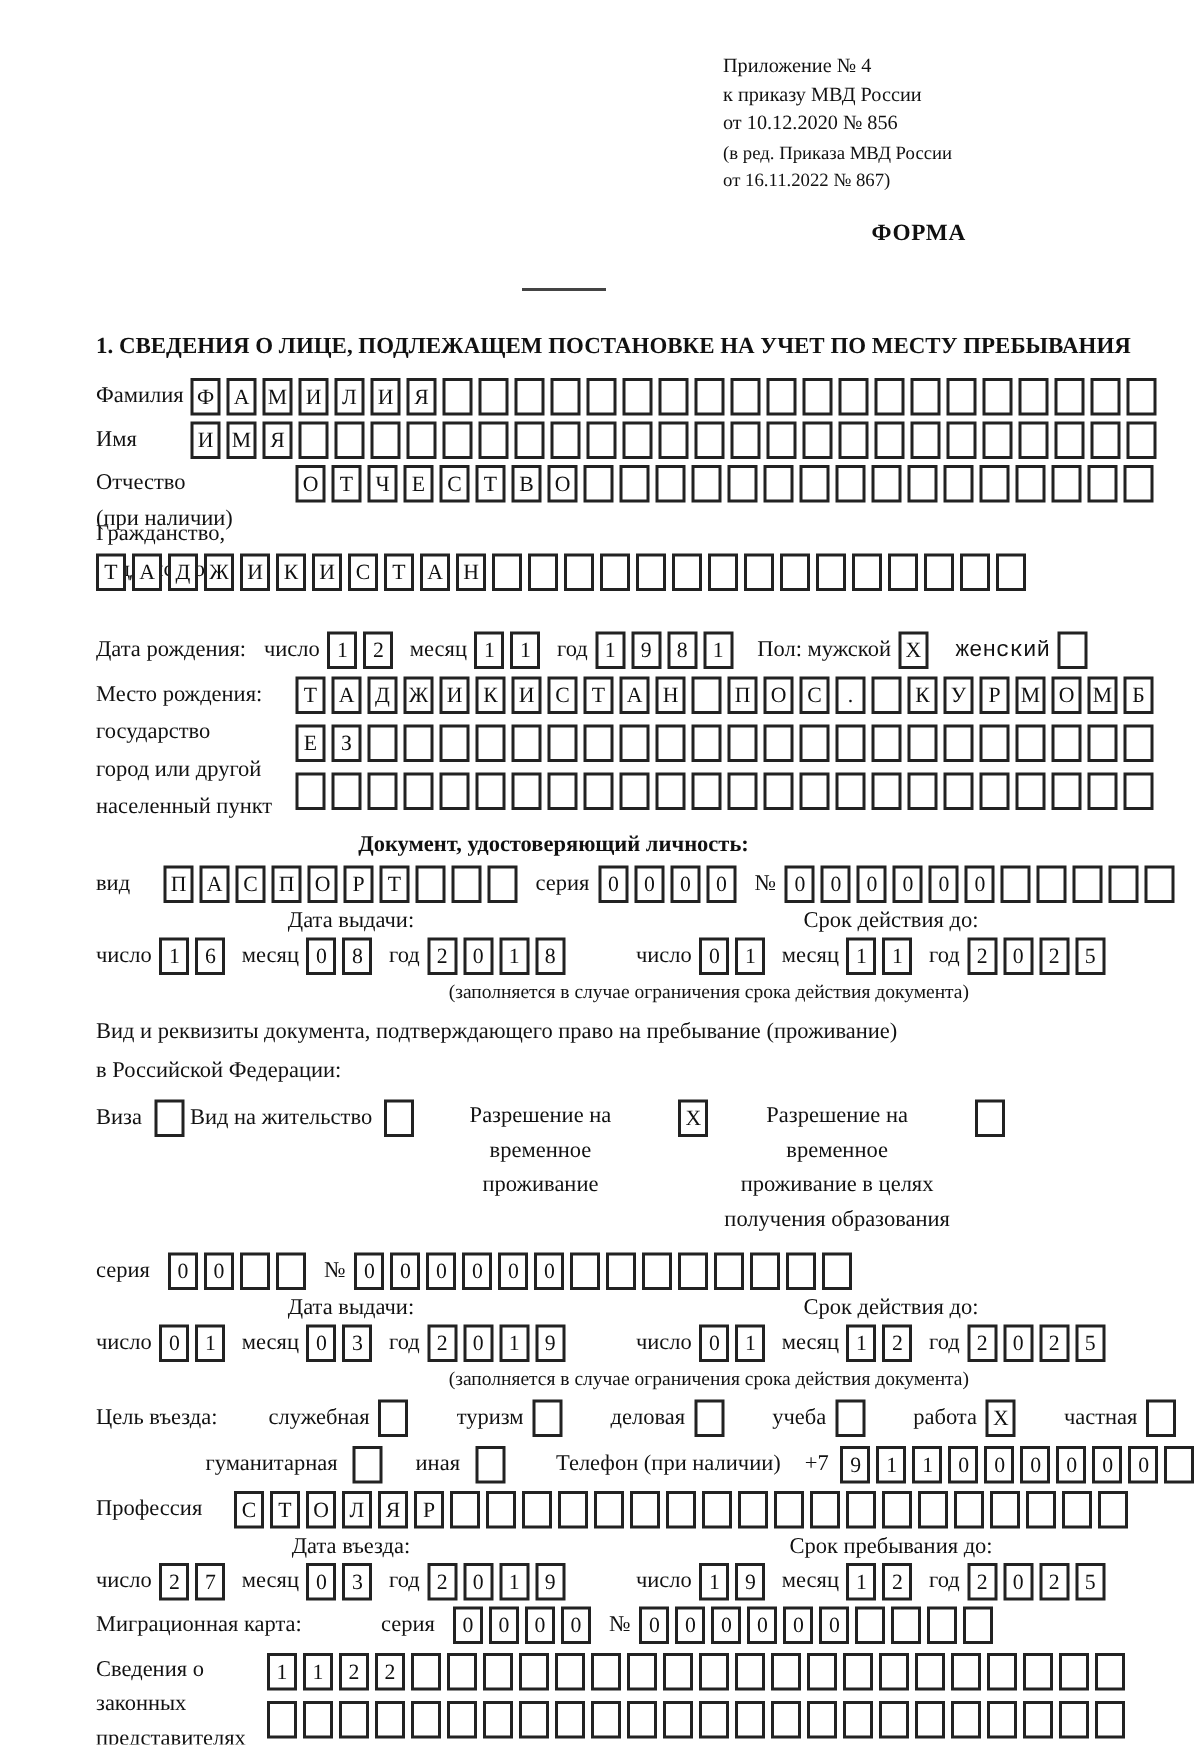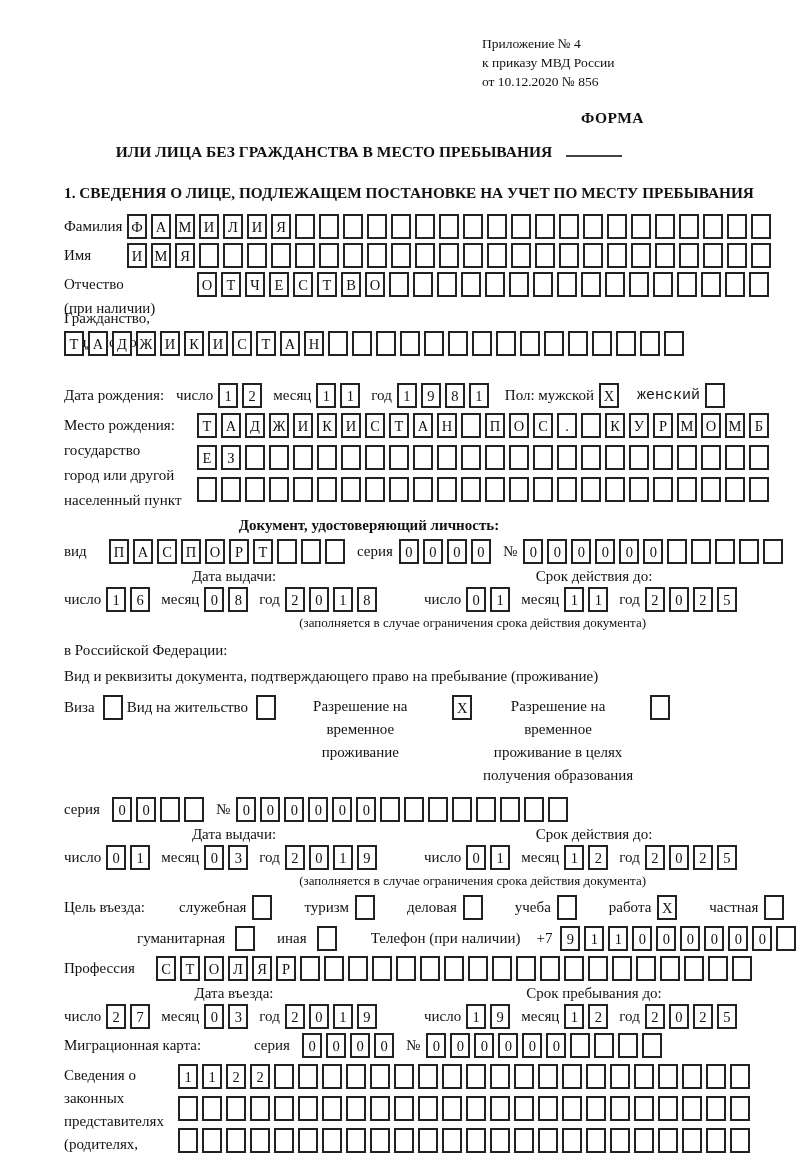--- a/index.html
+++ b/index.html
@@ -52,26 +52,30 @@
 </style>
 </head>
 <body>
 
 <div class="page">
 
   <div class="ref">
     <div>Приложение № 4</div>
     <div>к приказу МВД России</div>
     <div>от 10.12.2020 № 856</div>
+    <div class="ref-small">
+      <div>(в ред. Приказа МВД России</div>
+      <div>от 16.11.2022 № 867)</div>
+    </div>
   </div>
 
   <div class="forma">ФОРМА</div>
 
   <div class="title">
-    <div><span>ИЛИ ЛИЦА БЕЗ ГРАЖДАНСТВА В МЕСТО ПРЕБЫВАНИЯ</span><span class="blank"></span></div>
+    <div><span class="blank"></span></div>
   </div>
 
   <div class="sect">1. СВЕДЕНИЯ О ЛИЦЕ, ПОДЛЕЖАЩЕМ ПОСТАНОВКЕ НА УЧЕТ ПО МЕСТУ ПРЕБЫВАНИЯ</div>
 
   <div class="row">
     <span class="lbl w63">Фамилия</span>
     <span class="cells">
         <span class="cell">Ф</span>
         <span class="cell">А</span>
         <span class="cell">М</span>
@@ -401,22 +405,22 @@
       <span class="cells">
           <span class="cell">2</span>
           <span class="cell">0</span>
           <span class="cell">2</span>
           <span class="cell">5</span>
         </span>
     </span>
   </div>
   <div class="note">(заполняется в случае ограничения срока действия документа)</div>
 
+  <div class="intro">Вид и реквизиты документа, подтверждающего право на пребывание (проживание)</div>
   <div class="intro">в Российской Федерации:</div>
-  <div class="intro">Вид и реквизиты документа, подтверждающего право на пребывание (проживание)</div>
 
   <div class="opts">
     <span class="opt">
       <span class="lbl">Виза</span>
       <span class="cells">
           <span class="cell"></span>
         </span>
     </span>
     <span class="opt">
       <span class="lbl">Вид на жительство</span>

